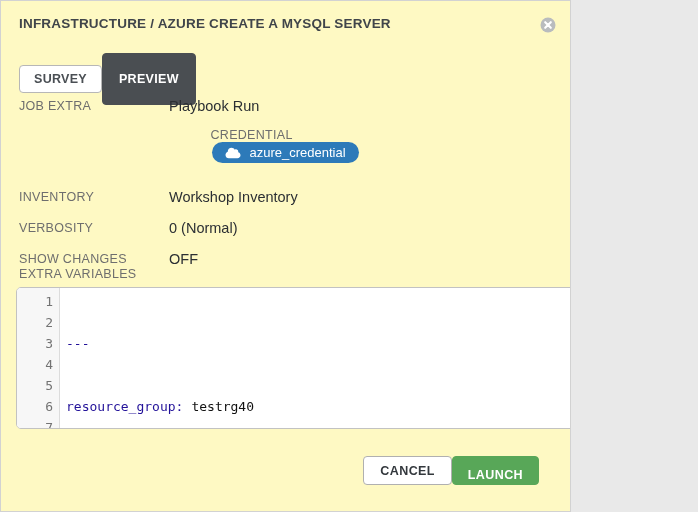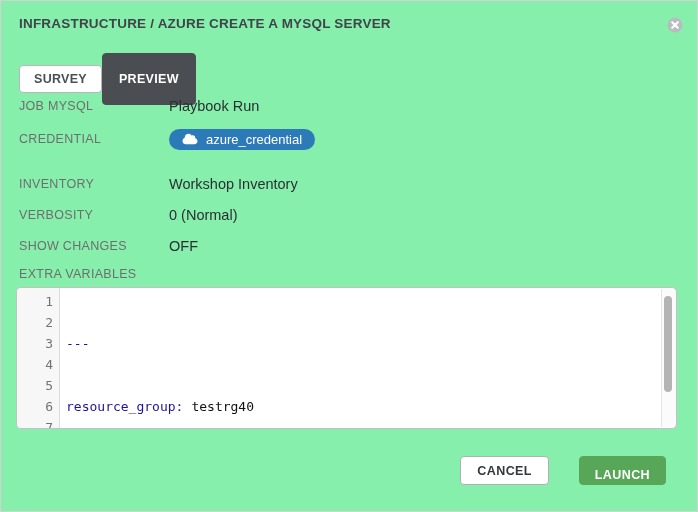--- a/index.html
+++ b/index.html
@@ -1,22 +1,22 @@
 <!DOCTYPE html>
 <html><head>
 <meta charset="utf-8">
 <style>
   * { margin:0; padding:0; box-sizing:border-box; }
   html,body { background:#e9e9e9; }
   body { font-family:"Liberation Sans", sans-serif; }
 
   .dialog {
     position:relative;
-    width:698px; height:512px;
-    background:#86efac;
+    width:571px; height:512px;
+    background:#fef9c3;
     border:1px solid #d2d2d2;
     overflow:hidden;
     text-decoration:underline;
   }
 
   
   .title {
     position:absolute; left:18px; top:15px;
     font-size:13.5px; font-weight:bold; color:#40454a;
     letter-spacing:.2px;
@@ -41,21 +41,21 @@
   }
   .tab-active {
     background:#4a4e52; color:#fff;
     border:1px solid #4a4e52;
     padding:18px 16px;
   }
 
   
   .fields { position:absolute; left:18px; top:96px; right:18px; }
   .field-row { display:flex; align-items:center; margin-bottom:13px; min-height:18px; }
-  .field-row.badge-row { margin-bottom:25px; min-height:22px; }
+  .field-row.badge-row { margin-bottom:25px; min-height:22px;flex-direction:column; }
   .field-label {
     width:150px; flex:none;
     font-size:12.5px; color:#6e6e6e; letter-spacing:.3px;
   }
   .field-value { font-size:14.5px; color:#2b2f33; }
 
   .cred-badge {
     display:inline-flex; align-items:center; gap:8px;
     background:#2d7ab9; color:#fff;
     border-radius:12px; padding:3px 13px; height:21px;
@@ -91,21 +91,21 @@
     background:#fbfbfb; border-left:1px solid #e4e4e4;
     border-radius:0 4px 4px 0;
   }
   .scroll-thumb {
     position:absolute; top:7px; right:3px;
     width:8px; height:96px;
     background:#b4b4b4; border-radius:4px; cursor:pointer;
   }
 
   
-  .footer { position:absolute; top:455px; right:31px; display:flex; gap:30px; }
+  .footer { position:absolute; top:455px; right:31px; display:flex; }
   .btn {
     height:29px; border-radius:4px; cursor:pointer;
     font-family:"Liberation Sans", sans-serif;
     font-size:12.5px; font-weight:bold; letter-spacing:.4px;
   }
   .btn-cancel {
     background:#fff; color:#33383d;
     border:1px solid #b0b0b0; padding:0 16px;
   }
   .btn-launch {
@@ -130,21 +130,21 @@
   </button>
 
   <div class="tabs">
     <button class="tab tab-inactive">SURVEY</button>
     <button class="tab tab-active">PREVIEW</button>
   </div>
 
   <div class="fields">
 
     <div class="field-row">
-      <span class="field-label">JOB MYSQL</span>
+      <span class="field-label">JOB EXTRA</span>
       <span class="field-value">Playbook Run</span>
     </div>
 
     <div class="field-row badge-row">
       <span class="field-label">CREDENTIAL</span>
       <button class="cred-badge">
         <span>
           <svg width="16" height="12" viewBox="0 0 640 512">
             <path fill="#ffffff" d="M0 336c0 79.5 64.5 144 144 144H512c70.7 0 128-57.3 128-128c0-61.9-44-113.6-102.4-125.4c4.1-10.7 6.4-22.4 6.4-34.6c0-53-43-96-96-96c-19.7 0-38.1 6-53.3 16.2C367 64.2 315.3 32 256 32C167.6 32 96 103.6 96 192c0 2.7 .1 5.4 .2 8.1C40.2 219.8 0 273.2 0 336z"></path>
           </svg>

